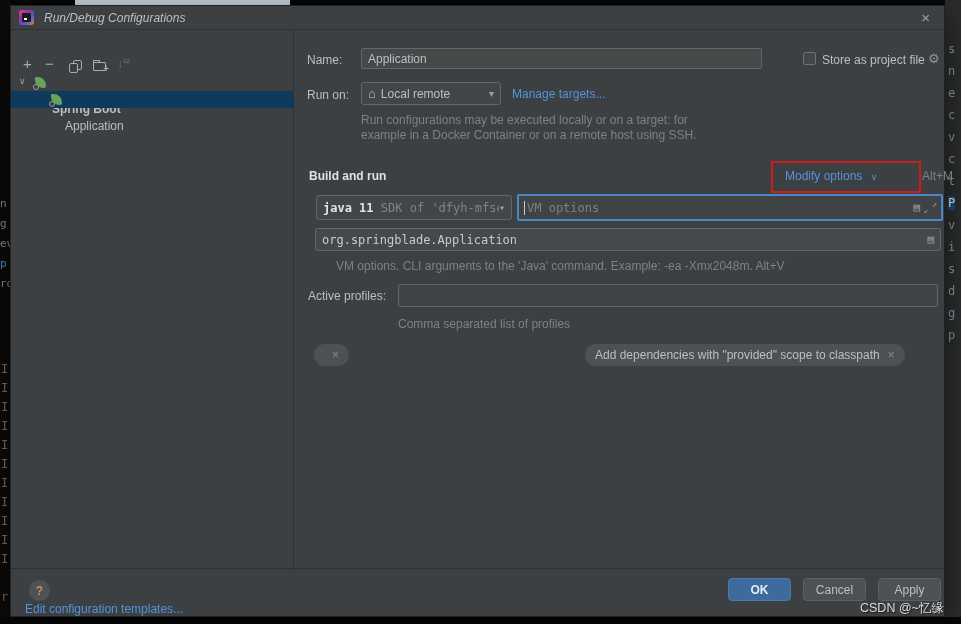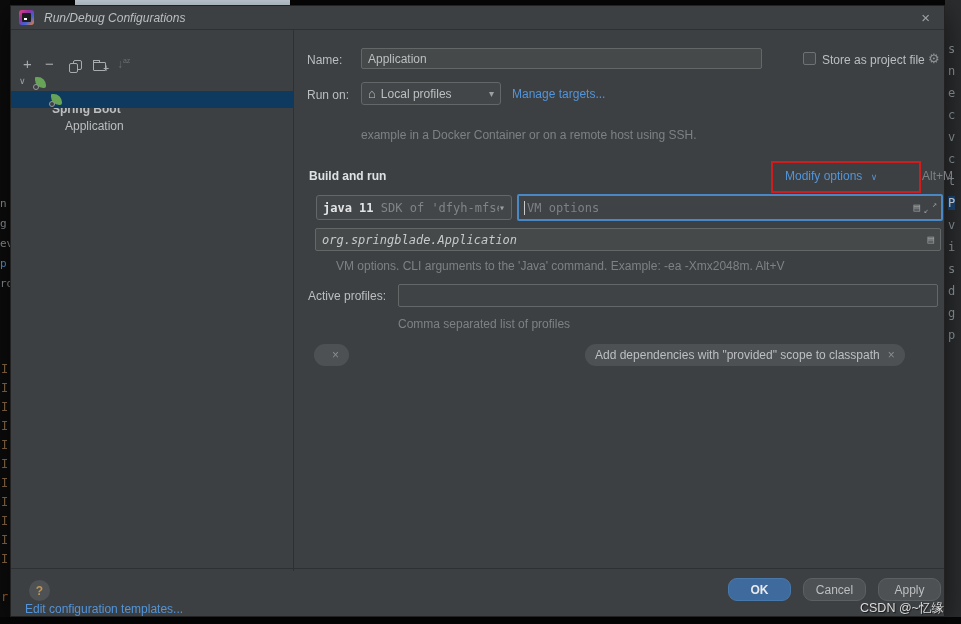--- a/index.html
+++ b/index.html
@@ -76,21 +76,21 @@
   .expand-ic b:first-child{right:-1px;top:-2px;}
   .expand-ic b:last-child{left:-1px;bottom:-2px;}
   .pill{position:absolute;height:22px;background:#4d5154;border-radius:12px;display:flex;align-items:center;
         padding:0 10px;font-size:12px;color:#bdbfc1;white-space:nowrap;}
   .pill .x{margin-left:8px;color:#8a8d8f;font-size:12px;cursor:pointer;}
 
   
   .footer{position:absolute;left:0;right:0;bottom:0;height:47px;border-top:1px solid #2e3133;}
   .help-btn{position:absolute;left:18px;top:11px;width:21px;height:21px;border-radius:50%;background:#4e5254;
             color:#c09553;font-size:12px;font-weight:bold;display:flex;align-items:center;justify-content:center;cursor:pointer;}
-  .btn{position:absolute;top:9px;width:63px;height:23px;border-radius:9px;font-size:12px;color:#bdbfc1;
+  .btn{position:absolute;top:9px;width:63px;height:23px;border-radius:4px;font-size:12px;color:#bdbfc1;
        background:#4d5154;border:1px solid #5c6063;box-sizing:border-box;display:flex;align-items:center;justify-content:center;cursor:pointer;}
   .btn.primary{background:#3e6a9e;border-color:#4879ad;color:#e8eaec;font-weight:bold;}
 
   .watermark{position:absolute;left:860px;top:600px;font-size:12.5px;color:#dcdcdc;text-shadow:1px 1px 1px #1a1a1a;z-index:50;}
 </style>
 </head>
 <body>
 
 <div id="screen">
 
@@ -178,25 +178,26 @@
       <div class="field" style="left:66px;top:19px;width:401px;height:21px;">
         <span>Application</span>
       </div>
       <span class="checkbox" style="left:508px;top:23px;"></span>
       <span class="lbl" style="left:527px;top:24px;">Store as project file</span>
       <span class="gear" style="left:633px;top:22px;">⚙</span>
 
       <span class="lbl" style="left:12px;top:59px;">Run on:</span>
       <div class="combo" style="left:66px;top:53px;width:140px;height:23px;">
         <span style="margin-right:5px;font-size:13px;color:#bdbfc1;">⌂</span>
-        <span>Local profiles</span>
+        <span>Local remote</span>
         <span class="arrow">▾</span>
       </div>
       <span class="link" style="position:absolute;left:217px;top:58px;">Manage targets...</span>
 
+      <span class="hint" style="left:66px;top:84px;">Run configurations may be executed locally or on a target: for</span>
       <span class="hint" style="left:66px;top:99px;">example in a Docker Container or on a remote host using SSH.</span>
 
       <span class="bold-label" style="left:14px;top:140px;">Build and run</span>
 
       <span class="link" style="position:absolute;left:490px;top:140px;">
         <span>Modify options</span>
         <span style="font-size:9px;margin-left:5px;">∨</span>
       </span>
       <span class="shortcut" style="left:627px;top:140px;">Alt+M</span>
       <div class="red-box" style="left:476px;top:132px;width:146px;height:28px;"></div>
@@ -212,21 +213,21 @@
         <span class="placeholder">VM options</span>
         <span class="fld-icons">
           <span class="doc-ic">▤</span>
           <span class="expand-ic">
               <b>↗</b>
               <b>↙</b>
             </span>
         </span>
       </div>
 
-      <div class="field mono" style="left:20px;top:199px;width:626px;height:23px;color:#c8cacc;font-style:italic;">
+      <div class="field mono" style="left:20px;top:199px;width:626px;height:23px;color:#c8cacc;">
         <span>org.springblade.Application</span>
         <span class="fld-icons">
           <span class="doc-ic">▤</span>
         </span>
       </div>
 
       <span class="hint" style="left:13px;top:230px;margin-left:28px;">VM options. CLI arguments to the 'Java' command. Example: -ea -Xmx2048m. Alt+V</span>
 
       <span class="lbl" style="left:13px;top:260px;">Active profiles:</span>
       <div class="field" style="left:103px;top:255px;width:540px;height:23px;background:#3f4345;">

